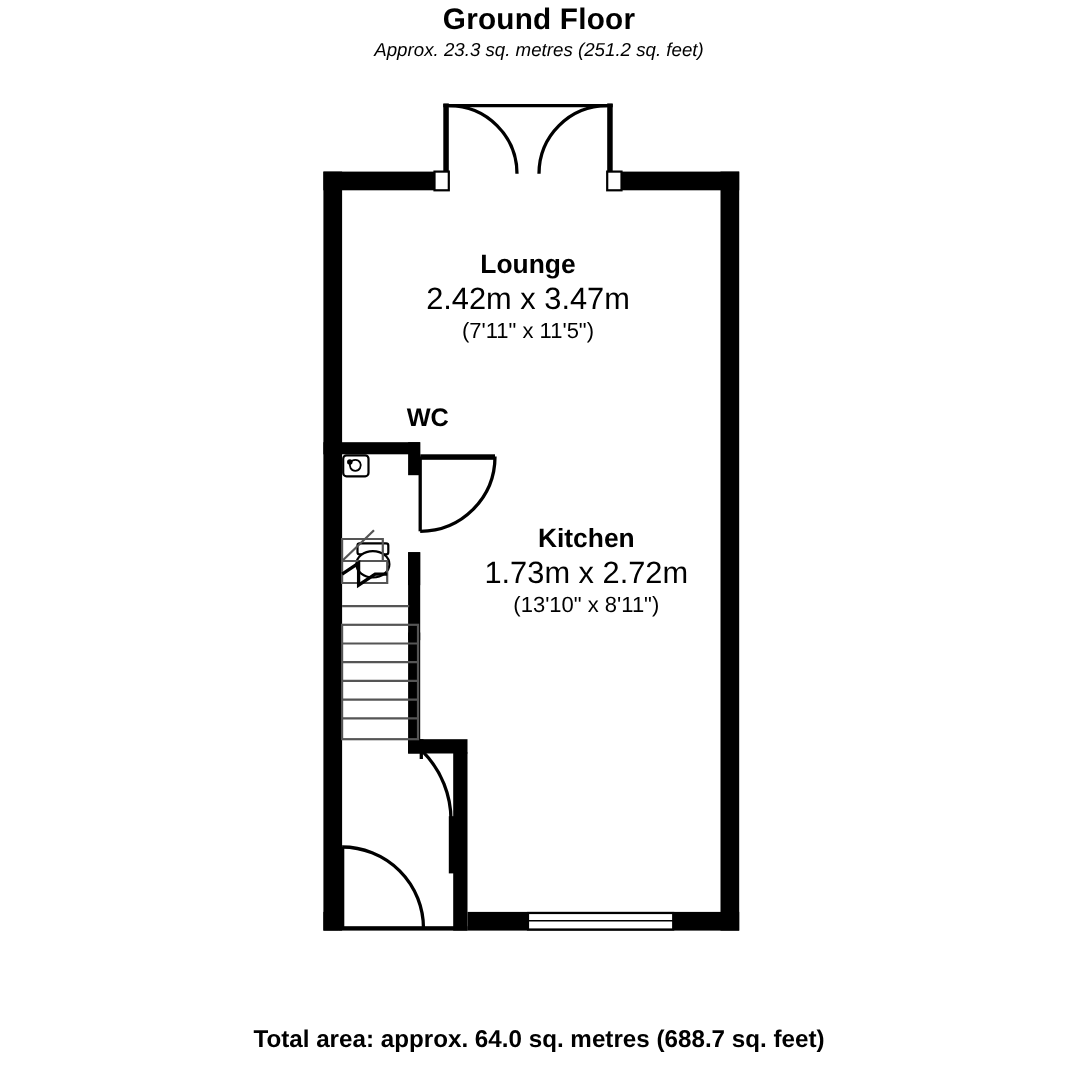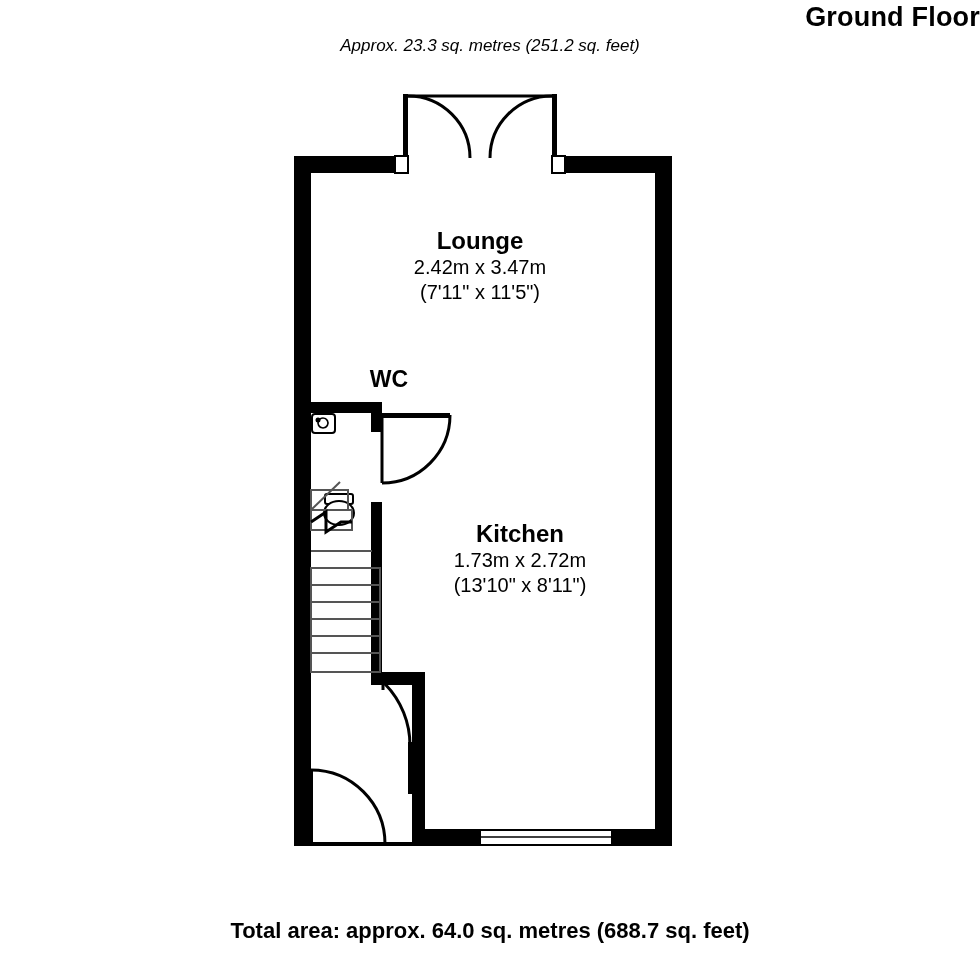--- a/index.html
+++ b/index.html
@@ -19,39 +19,39 @@
     position: relative;
     width: 980px;
     height: 980px;
   }
   
   .title {
     position: absolute;
     top: 2px;
     left: 0;
     width: 980px;
-    text-align: right;
+    text-align: center;
     font-size: 27px;
     font-weight: bold;
     letter-spacing: 0.2px;
   }
   .subtitle {
     position: absolute;
     top: 36px;
     left: 0;
     width: 980px;
     text-align: center;
     font-size: 17px;
     font-weight: normal;
     font-style: italic;
   }
   
   .total-area {
     position: absolute;
-    bottom: 36px;
+    bottom: 22px;
     left: 0;
     width: 980px;
     text-align: center;
     font-size: 22px;
     font-weight: bold;
   }
   
   #plan {
     position: absolute;
     left: 0;
@@ -65,40 +65,39 @@
     text-align: center;
     line-height: 1.22;
     white-space: nowrap;
   }
   .room-label .rname {
     font-size: 24px;
     font-weight: bold;
     display: block;
   }
   .room-label .rdim {
-    font-size: 20px;
+    font-size: 28px;
     font-weight: normal;
     display: block;
   }
   .room-label .rdim2 {
     font-size: 20px;
     font-weight: normal;
     display: block;
   }
   #label-lounge {
     left: 330px;
     top: 178px;
     width: 300px;
     margin-top: 48px;
   }
   #label-kitchen {
-    left: 370px;
+    left: 383px;
     top: 475px;
     width: 300px;
-    margin-top: 44px;
   }
   #label-wc {
     left: 288px;
     top: 365px;
     width: 120px;
     text-align: right;
   }
   #label-wc .rname { font-size: 23px; }
 </style>
 </head>

